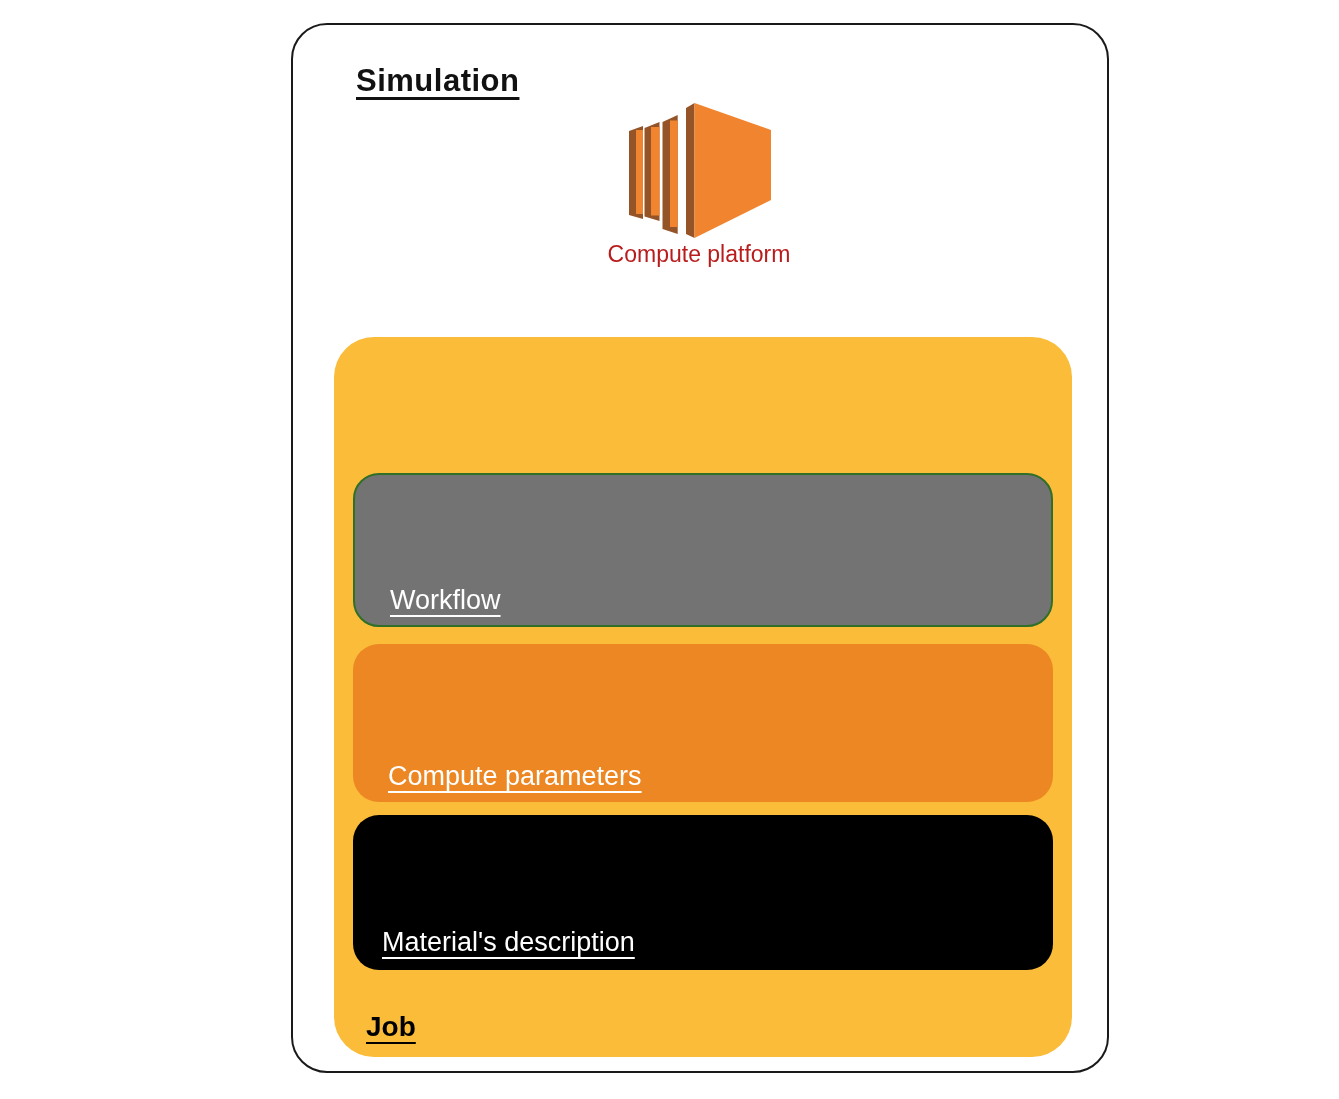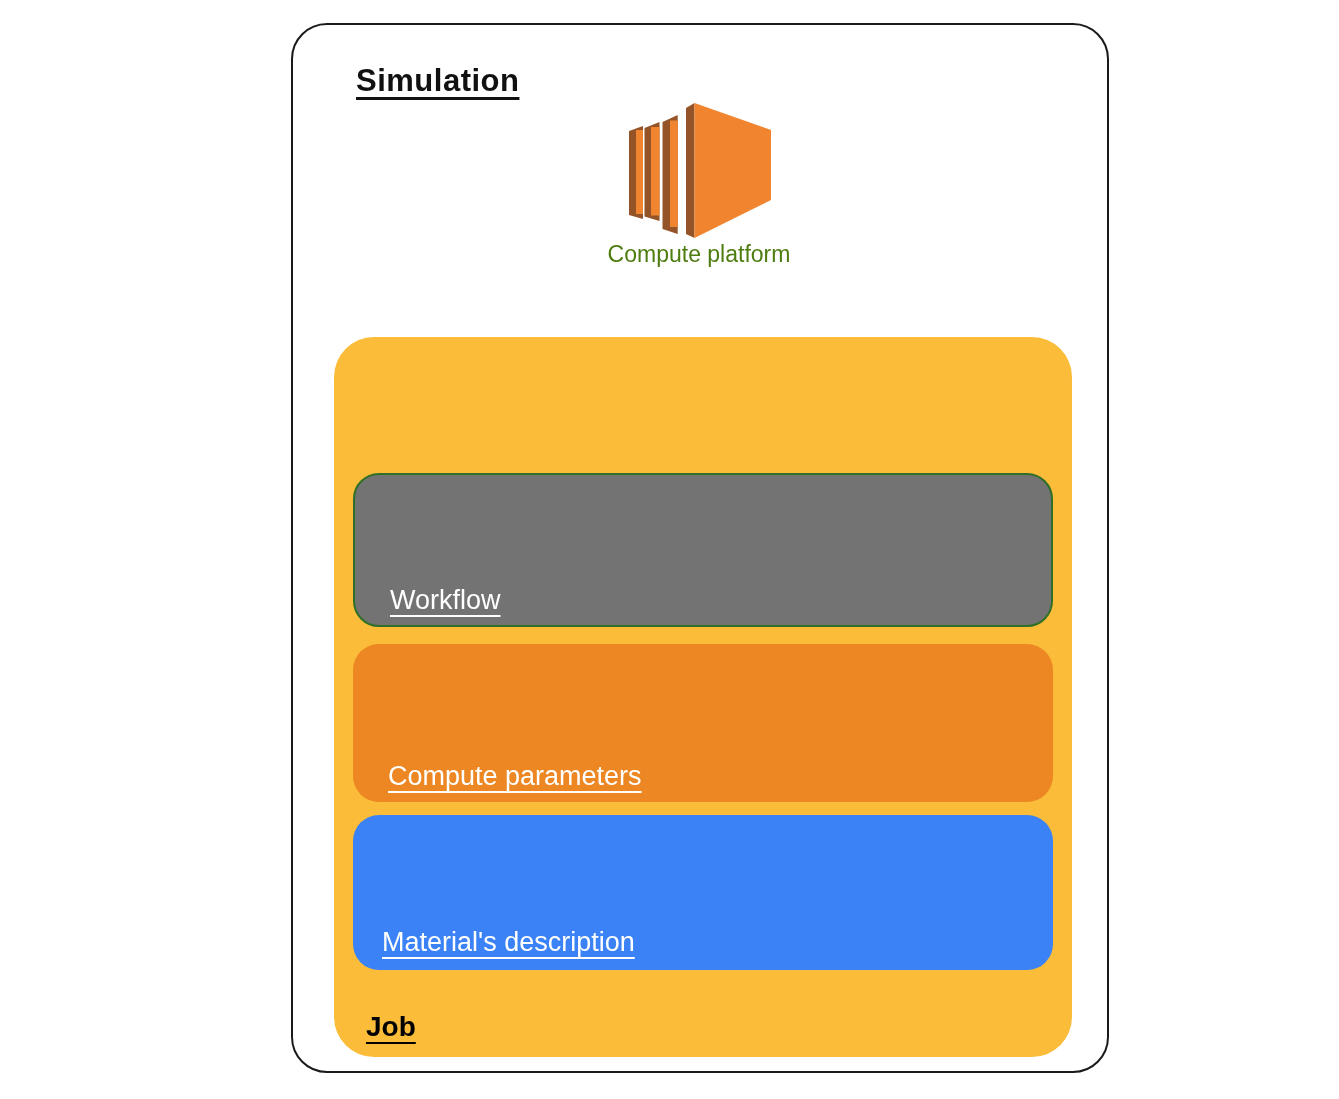--- a/index.html
+++ b/index.html
@@ -37,21 +37,21 @@
     left: 333px; top: 73px;
     width: 150px; height: 146px;
   }
   .ec2-label {
     position: absolute;
     left: 306px; top: 215px;
     width: 200px;
     text-align: center;
     font-size: 23px;
     line-height: 29px;
-    color: #4d7c0f;
+    color: #b91c1c;
   }
   .job-container {
     position: absolute;
     left: 41px; top: 312px;
     width: 738px; height: 720px;
     border-radius: 40px;
   }
   .inner-box {
     position: absolute;
     left: 19px;
@@ -112,21 +112,21 @@
     <div class="job-container" style="background-color: rgb(250, 188, 57);">
 
       <div class="inner-box box-workflow" style="background-color: #737373;">
         <span class="box-label label-workflow">Workflow</span>
       </div>
 
       <div class="inner-box box-compute" style="background-color: rgb(236, 135, 35);">
         <span class="box-label label-compute">Compute parameters</span>
       </div>
 
-      <div class="inner-box box-material" style="background-color: #3b82f6;">
+      <div class="inner-box box-material" style="background-color: #000000;">
         <span class="box-label label-material">Material's description</span>
       </div>
 
       <span class="job-label">Job</span>
     </div>
 
   </div>
 </div>
 
 </body></html>

